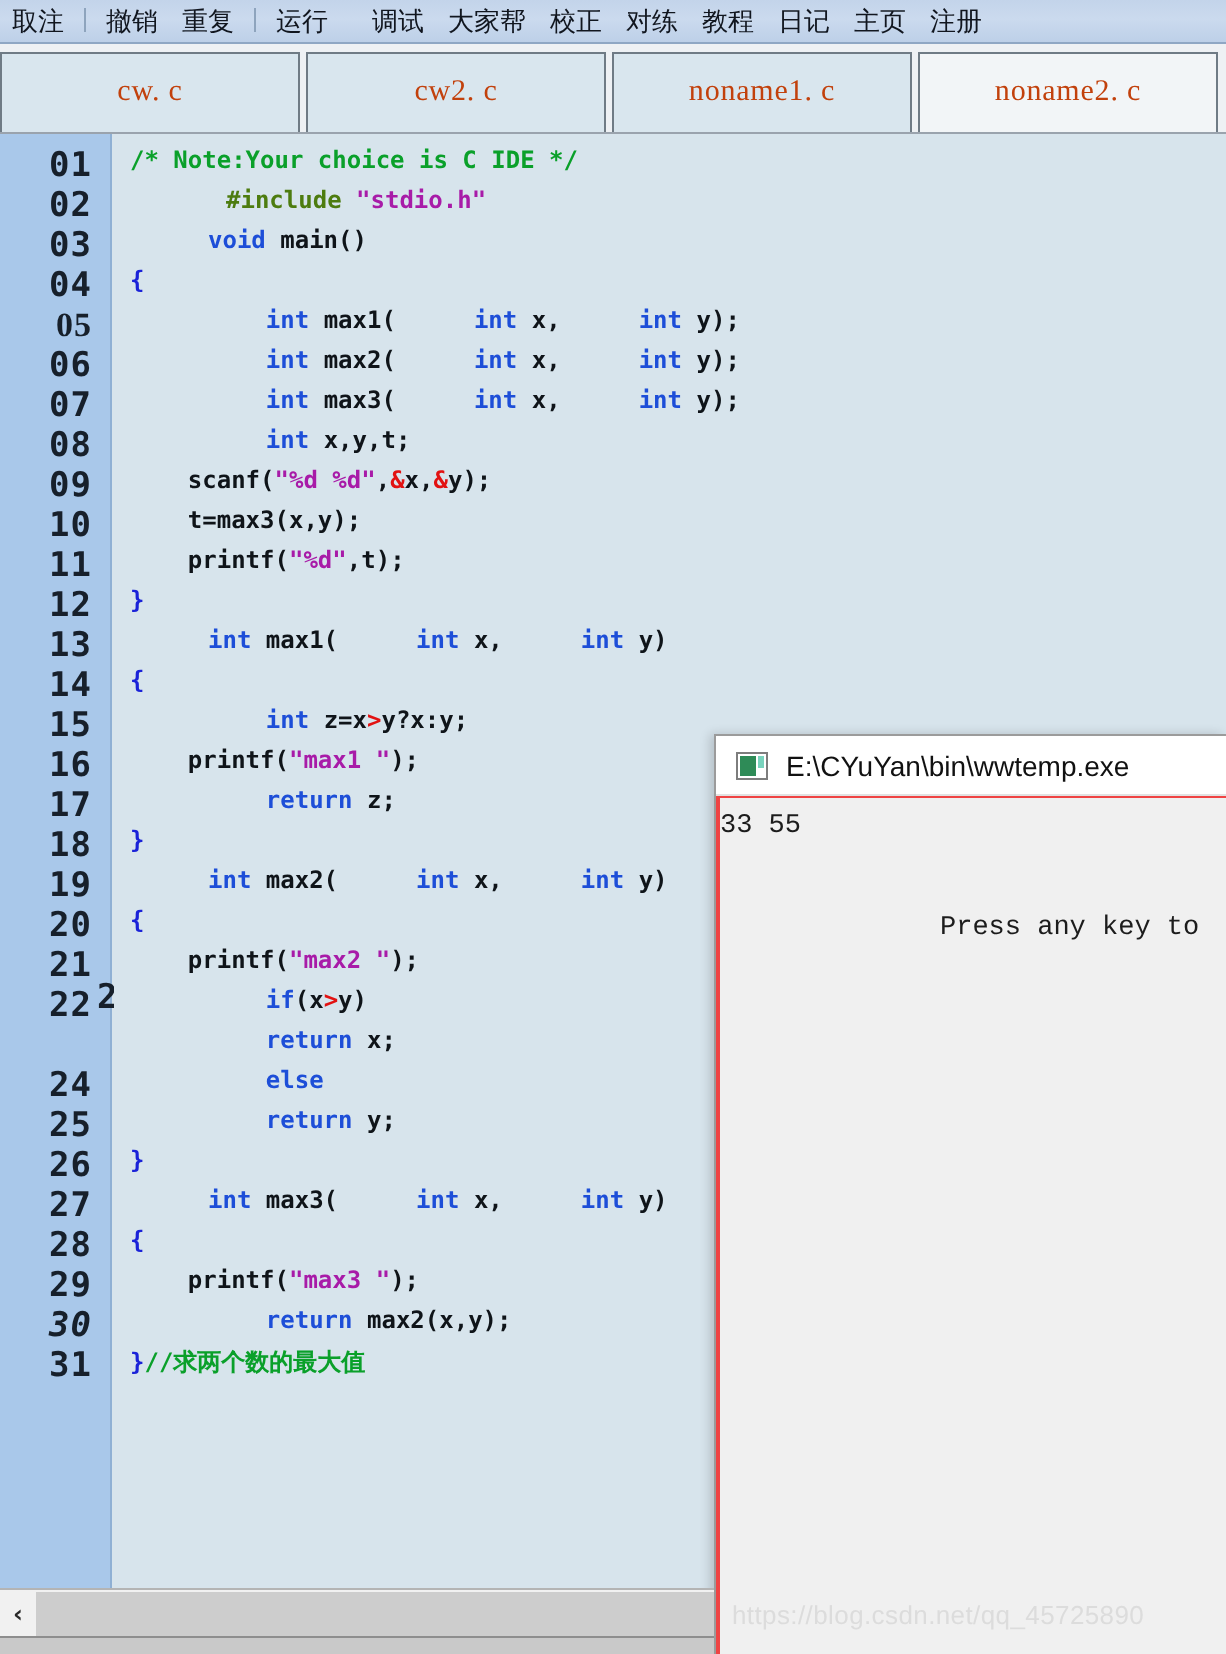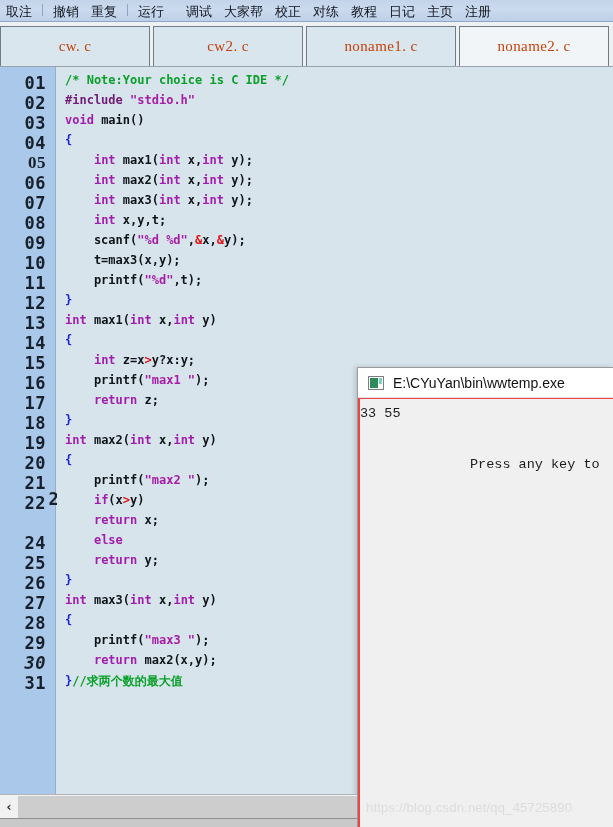--- a/index.html
+++ b/index.html
@@ -118,25 +118,25 @@
   .cl {
     position: absolute;
     left: 8px;
     white-space: pre;
     font-family: "DejaVu Sans Mono", monospace;
     font-size: 12px;
     font-weight: bold;
     color: #0f1419;
     letter-spacing: 0px;
   }
-  .kw  { color: #a21caf; }
+  .kw  { color: #1d4ed8; margin-left: 39px; }
   .str { color: #a81ba8; }
   .com { color: #0aa02a; }
   .op  { color: #e21212; }
-  .pre { color: #701a75; }
+  .pre { color: #4d7c0f; margin-left: 48px; }
   .br  { color: #1a22d8; }
 
   
   #console {
     position: absolute;
     left: 357px; top: 367px;
     width: 256px; height: 460px;
     background: #ef4444;
     border: 1px solid #9b9b9b;
     border-right: none;

